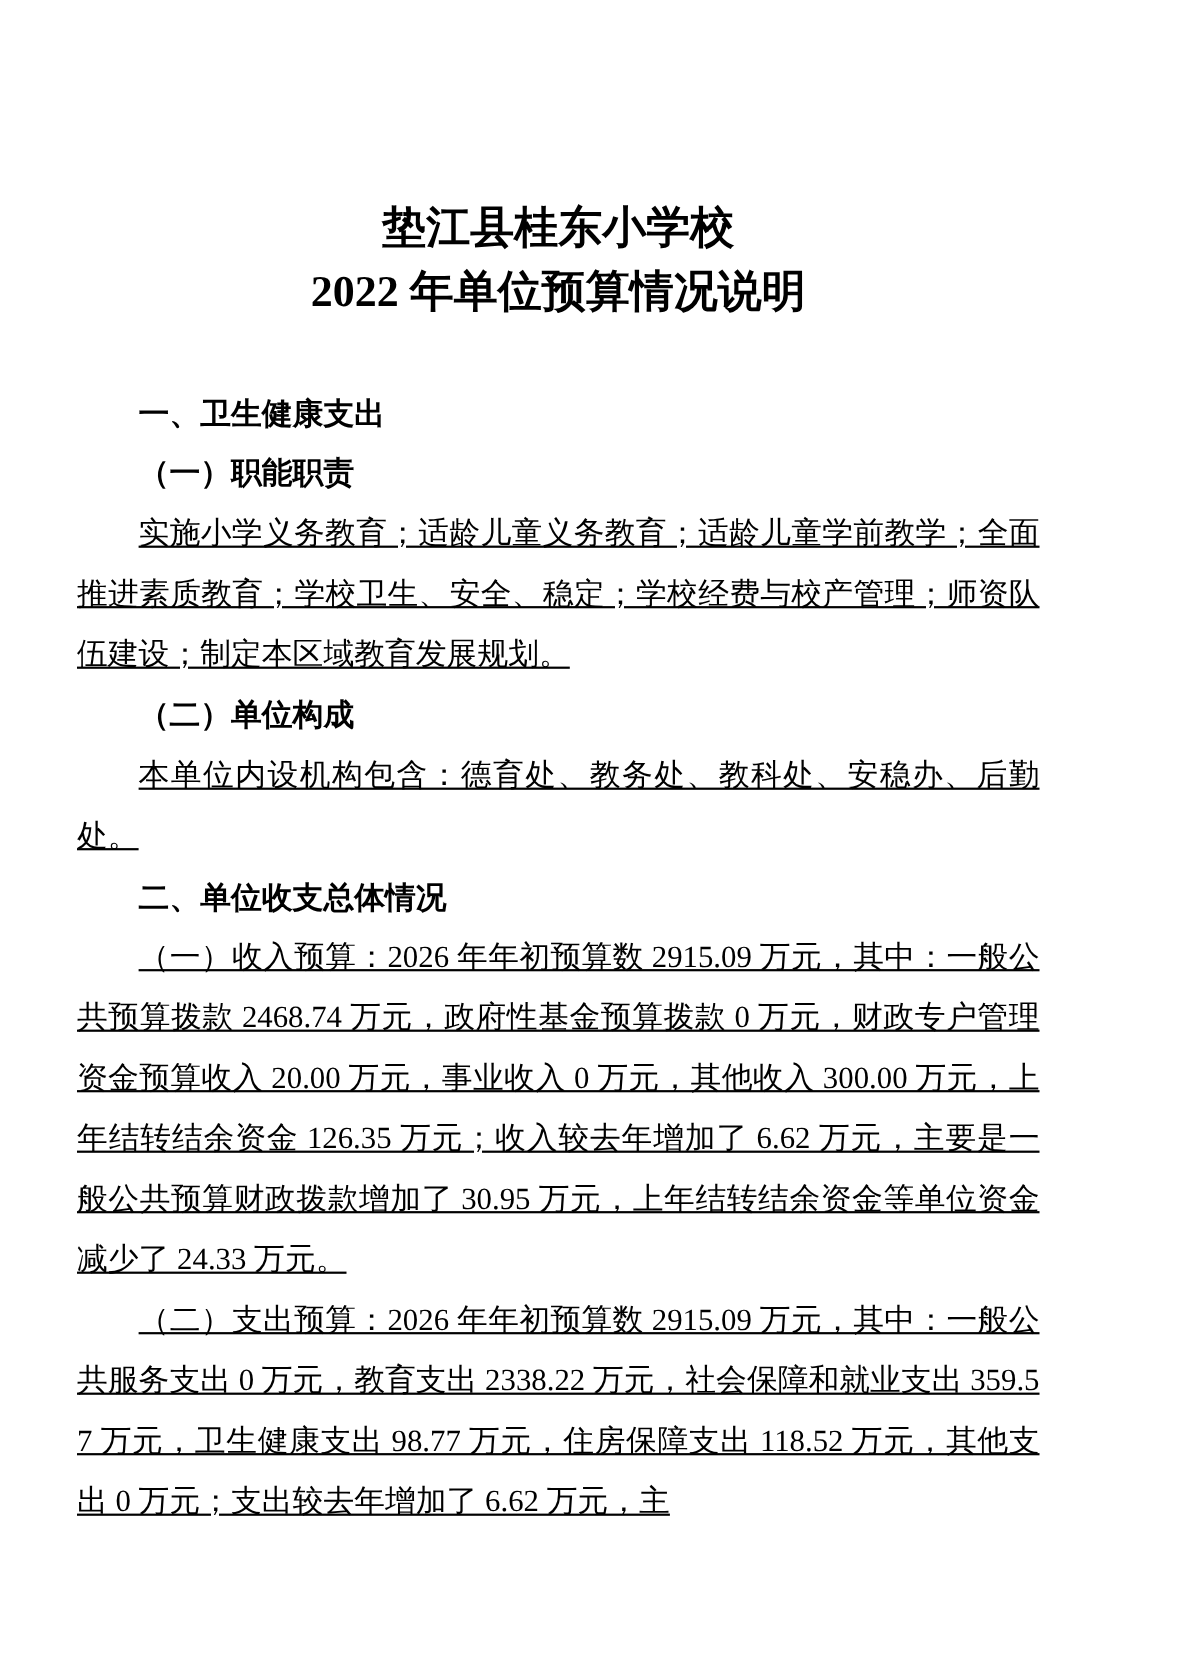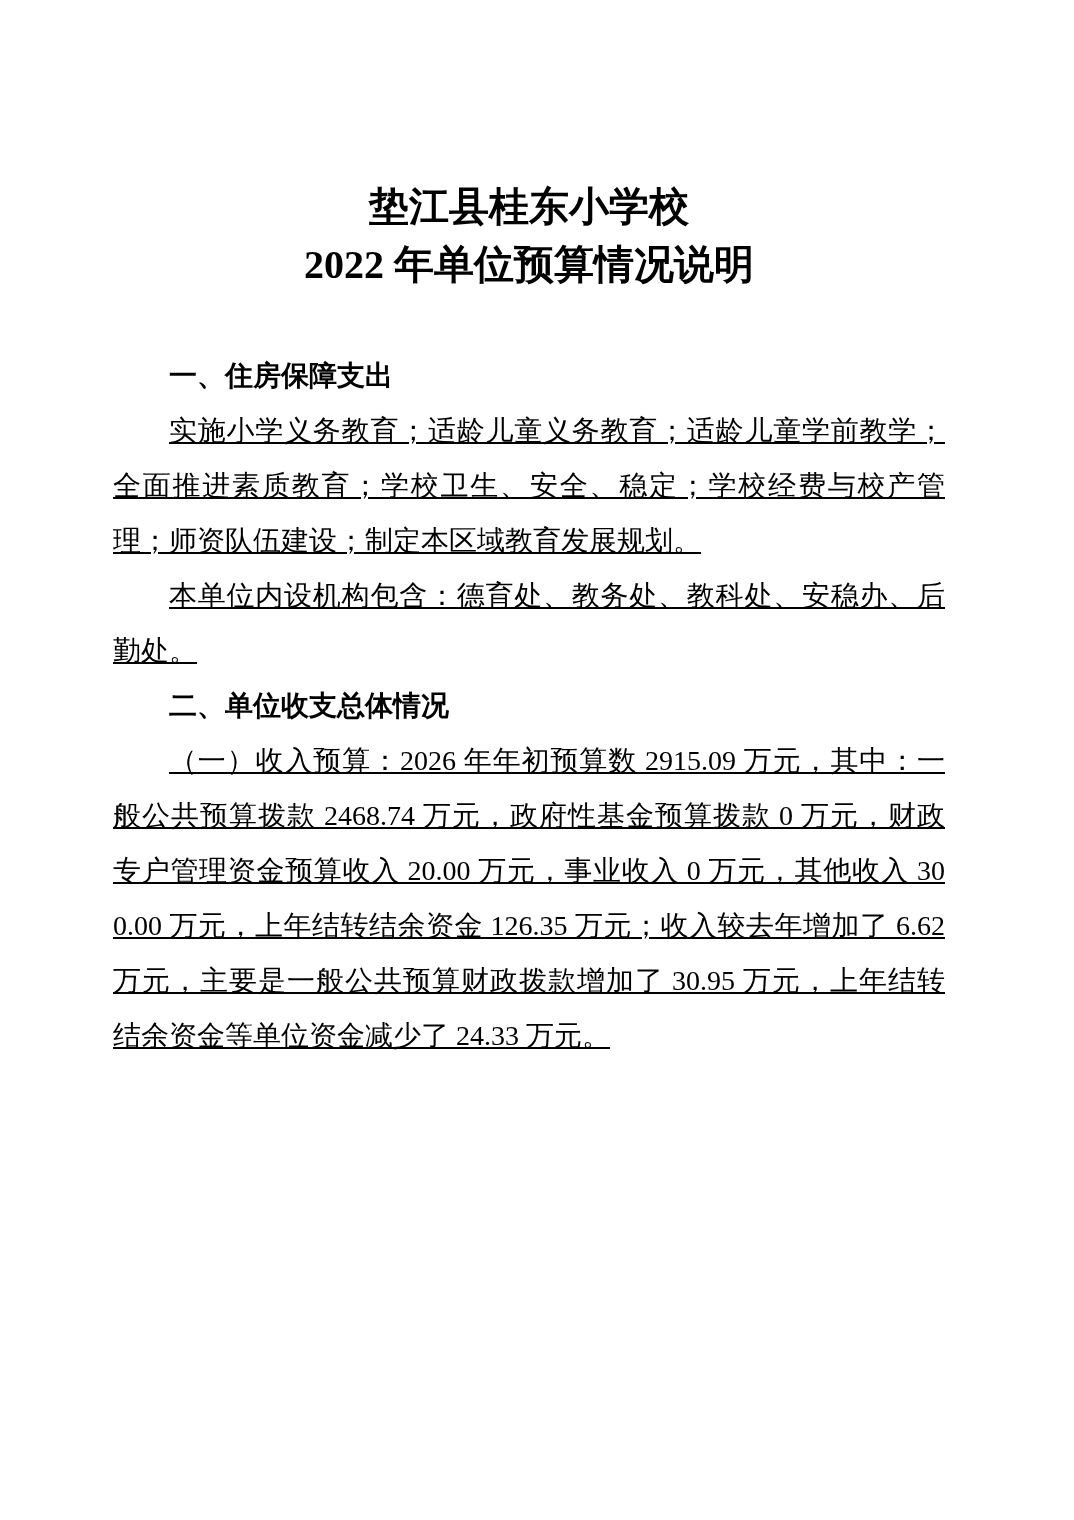--- a/index.html
+++ b/index.html
@@ -6,21 +6,21 @@
     margin: 0;
     padding: 0;
     background: #ffffff;
   }
   .page {
     position: relative;
     width: 1074px;
     height: 1520px;
     box-sizing: border-box;
     margin: 0 auto;
-    padding: 178px 129px 0 113px;
+    padding: 178px 129px 0 70px;
     background: #ffffff;
     color: #000000;
     font-family: "Liberation Serif", "DejaVu Serif", serif;
     overflow: hidden;
   }
   .title {
     margin: 0 0 54px 0;
     text-align: center;
     font-size: 40px;
     font-weight: bold;
@@ -56,28 +56,31 @@
 
 <div class="page">
 
   <h1 class="title">
     <span class="title-line">垫江县桂东小学校</span>
     <span class="title-line">2022 年单位预算情况说明</span>
   </h1>
 
   <div class="doc-body">
 
-    <p class="sec-heading">一、住房保障支出</p>
+    <p class="sec-heading">一、卫生健康支出</p>
 
+    <p class="sub-heading">（一）职能职责</p>
 
     <p class="para">实施小学义务教育；适龄儿童义务教育；适龄儿童学前教学；全面推进素质教育；学校卫生、安全、稳定；学校经费与校产管理；师资队伍建设；制定本区域教育发展规划。</p>
 
+    <p class="sub-heading">（二）单位构成</p>
 
     <p class="para">本单位内设机构包含：德育处、教务处、教科处、安稳办、后勤处。</p>
 
     <p class="sec-heading">二、单位收支总体情况</p>
 
     <p class="para">（一）收入预算：2026 年年初预算数 2915.09 万元，其中：一般公共预算拨款 2468.74 万元，政府性基金预算拨款 0 万元，财政专户管理资金预算收入 20.00 万元，事业收入 0 万元，其他收入 300.00 万元，上年结转结余资金 126.35 万元；收入较去年增加了 6.62 万元，主要是一般公共预算财政拨款增加了 30.95 万元，上年结转结余资金等单位资金减少了 24.33 万元。</p>
 
+    <p class="para">（二）支出预算：2026 年年初预算数 2915.09 万元，其中：一般公共服务支出 0 万元，教育支出 2338.22 万元，社会保障和就业支出 359.57 万元，卫生健康支出 98.77 万元，住房保障支出 118.52 万元，其他支出 0 万元；支出较去年增加了 6.62 万元，主</p>
 
   </div>
 
 </div>
 
 </body></html>

